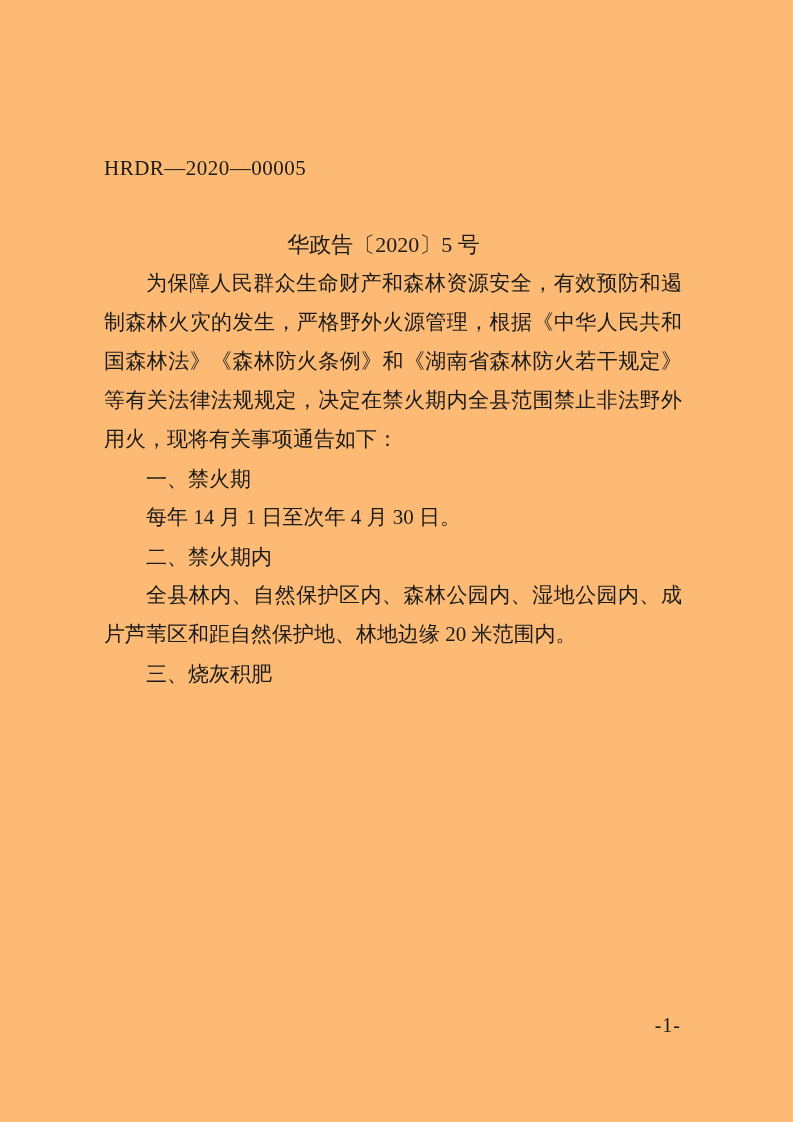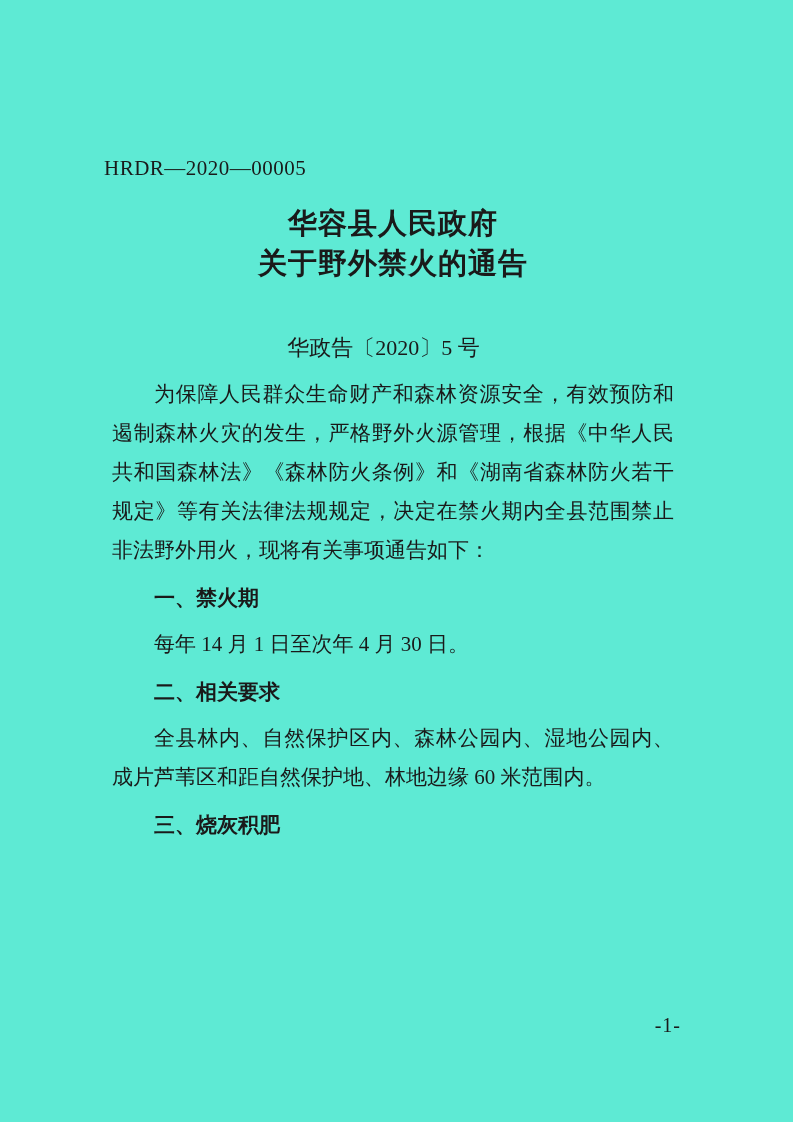--- a/index.html
+++ b/index.html
@@ -4,21 +4,21 @@
 <style>
   html, body {
     margin: 0;
     padding: 0;
     background: #ffffff;
   }
   .page {
     position: relative;
     width: 793px;
     height: 1122px;
-    background: #5eead4;
+    background: #fdba74;
     color: #1a1a1a;
     box-sizing: border-box;
     padding-top: 156px;
     overflow: hidden;
     font-family: "Liberation Serif", "DejaVu Serif", serif;
   }
   .content {
     box-sizing: border-box;
     padding-left: 104px;
     padding-right: 111px;
@@ -46,30 +46,30 @@
     font-size: 22px;
     line-height: 39px;
     text-align: center;
     padding-right: 19px;
   }
   .body-text {
     font-size: 21px;
     line-height: 39px;
   }
   .body-text p {
-    margin: 8px;
+    margin: 0;
     text-align: justify;
     text-justify: inter-character;
   }
   .para-indent {
     text-indent: 2em;
   }
   .sec-heading {
     text-indent: 2em;
-    font-weight: bold;
+    font-weight: normal;
     font-family: "Liberation Sans", "DejaVu Sans", sans-serif;
     text-align: right;
   }
   .page-number {
     position: absolute;
     top: 1013px;
     right: 112px;
     font-size: 20px;
     line-height: 24px;
     letter-spacing: 1px;
@@ -77,35 +77,31 @@
   }
 </style>
 </head>
 <body>
 
 <div class="page">
   <div class="content">
 
     <div class="doc-number">HRDR—2020—00005</div>
 
-    <h1 class="title">
-      <span class="title-line">华容县人民政府</span>
-      <span class="title-line">关于野外禁火的通告</span>
-    </h1>
 
     <div class="doc-ref">华政告〔2020〕5 号</div>
 
     <div class="body-text">
       <p class="para-indent">为保障人民群众生命财产和森林资源安全，有效预防和遏制森林火灾的发生，严格野外火源管理，根据《中华人民共和国森林法》《森林防火条例》和《湖南省森林防火若干规定》等有关法律法规规定，决定在禁火期内全县范围禁止非法野外用火，现将有关事项通告如下：</p>
 
       <p class="sec-heading">一、禁火期</p>
       <p class="para-indent">每年 14 月 1 日至次年 4 月 30 日。</p>
 
-      <p class="sec-heading">二、相关要求</p>
-      <p class="para-indent">全县林内、自然保护区内、森林公园内、湿地公园内、成片芦苇区和距自然保护地、林地边缘 60 米范围内。</p>
+      <p class="sec-heading">二、禁火期内</p>
+      <p class="para-indent">全县林内、自然保护区内、森林公园内、湿地公园内、成片芦苇区和距自然保护地、林地边缘 20 米范围内。</p>
 
       <p class="sec-heading">三、烧灰积肥</p>
     </div>
 
   </div>
 
   <div class="page-number">-1-</div>
 </div>
 
 </body></html>

